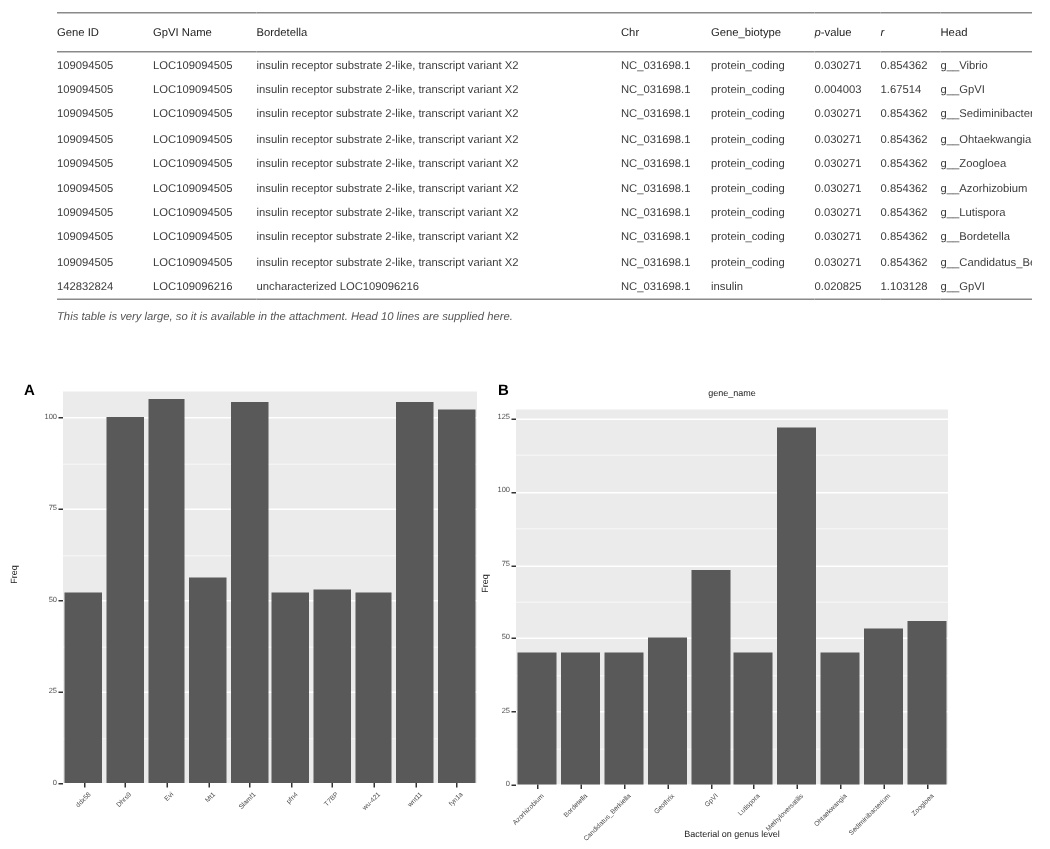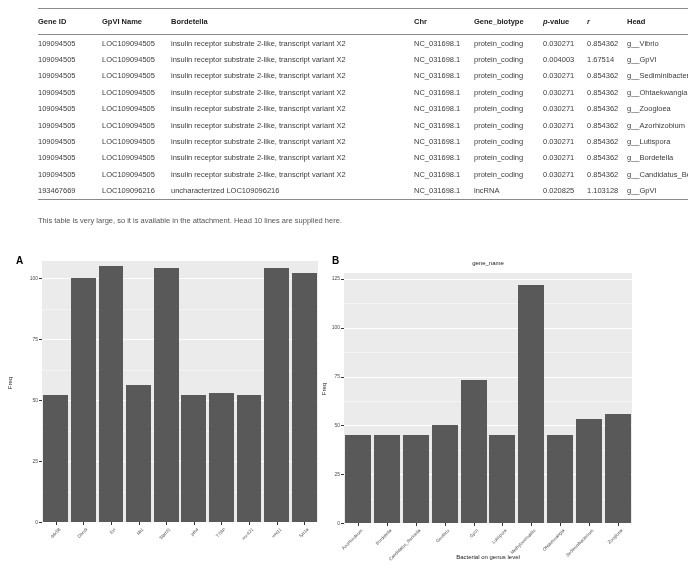--- a/index.html
+++ b/index.html
@@ -7,27 +7,27 @@
     position:relative;width:700px;height:566px;background:#ffffff;overflow:hidden;
     font-family:"Liberation Sans","DejaVu Sans",sans-serif;color:#333;
   }
   
   #table-block{position:absolute;left:38px;top:8px;width:650px;}
   .caption{font-size:8px;color:#444;margin-bottom:5px;}
   .caption b{color:#111;}
   table.datatable{border-collapse:collapse;table-layout:fixed;width:650px;
     border-top:1.2px solid #8a8a8a;border-bottom:1.2px solid #8a8a8a;}
   table.datatable th{
-    text-align:left;font-size:7.5px;color:#222;font-weight:bold;
+    text-align:left;font-size:7.5px;color:#222;font-weight:normal;
     padding:0;height:25px;vertical-align:middle;
     border-bottom:1.2px solid #8a8a8a;white-space:nowrap;overflow:hidden;}
   table.datatable td{
     font-size:7.5px;color:#3c3c3c;height:16.4px;padding:0;vertical-align:middle;
     white-space:nowrap;overflow:hidden;}
-  .footnote{font-size:7.5px;color:#555;margin-top:16px;}
+  .footnote{font-style:italic;font-size:7.5px;color:#555;margin-top:6px;}
   
   .panel-label{position:absolute;font-size:10px;font-weight:bold;color:#000;}
   .plot-title{position:absolute;font-size:6px;color:#222;text-align:center;}
   .axis-title-x{position:absolute;font-size:6px;color:#222;text-align:center;}
   .axis-title-y{position:absolute;font-size:6px;color:#222;transform:rotate(-90deg);transform-origin:center;}
   .panel{position:absolute;background:#ebebeb;}
   .gridline{position:absolute;left:0;width:100%;height:1px;background:#ffffff;}
   .gridline.minor{height:1px;opacity:.45;}
   .bar{position:absolute;background:#595959;}
   .ytick-label{position:absolute;font-size:5px;color:#4d4d4d;text-align:right;width:22px;line-height:5px;}
@@ -150,25 +150,25 @@
             <td>109094505</td>
             <td>LOC109094505</td>
             <td>insulin receptor substrate 2-like, transcript variant X2</td>
             <td>NC_031698.1</td>
             <td>protein_coding</td>
             <td>0.030271</td>
             <td>0.854362</td>
             <td>g__Candidatus_Berkiella</td>
           </tr>
           <tr>
-            <td>193467669</td>
+            <td>142832824</td>
             <td>LOC109096216</td>
             <td>uncharacterized LOC109096216</td>
             <td>NC_031698.1</td>
-            <td>lncRNA</td>
+            <td>insulin</td>
             <td>0.020825</td>
             <td>1.103128</td>
             <td>g__GpVI</td>
           </tr>
         </tbody>
     </table>
     <div class="footnote">This table is very large, so it is available in the attachment. Head 10 lines are supplied here.</div>
   </div>
 
   <div id="charts">

